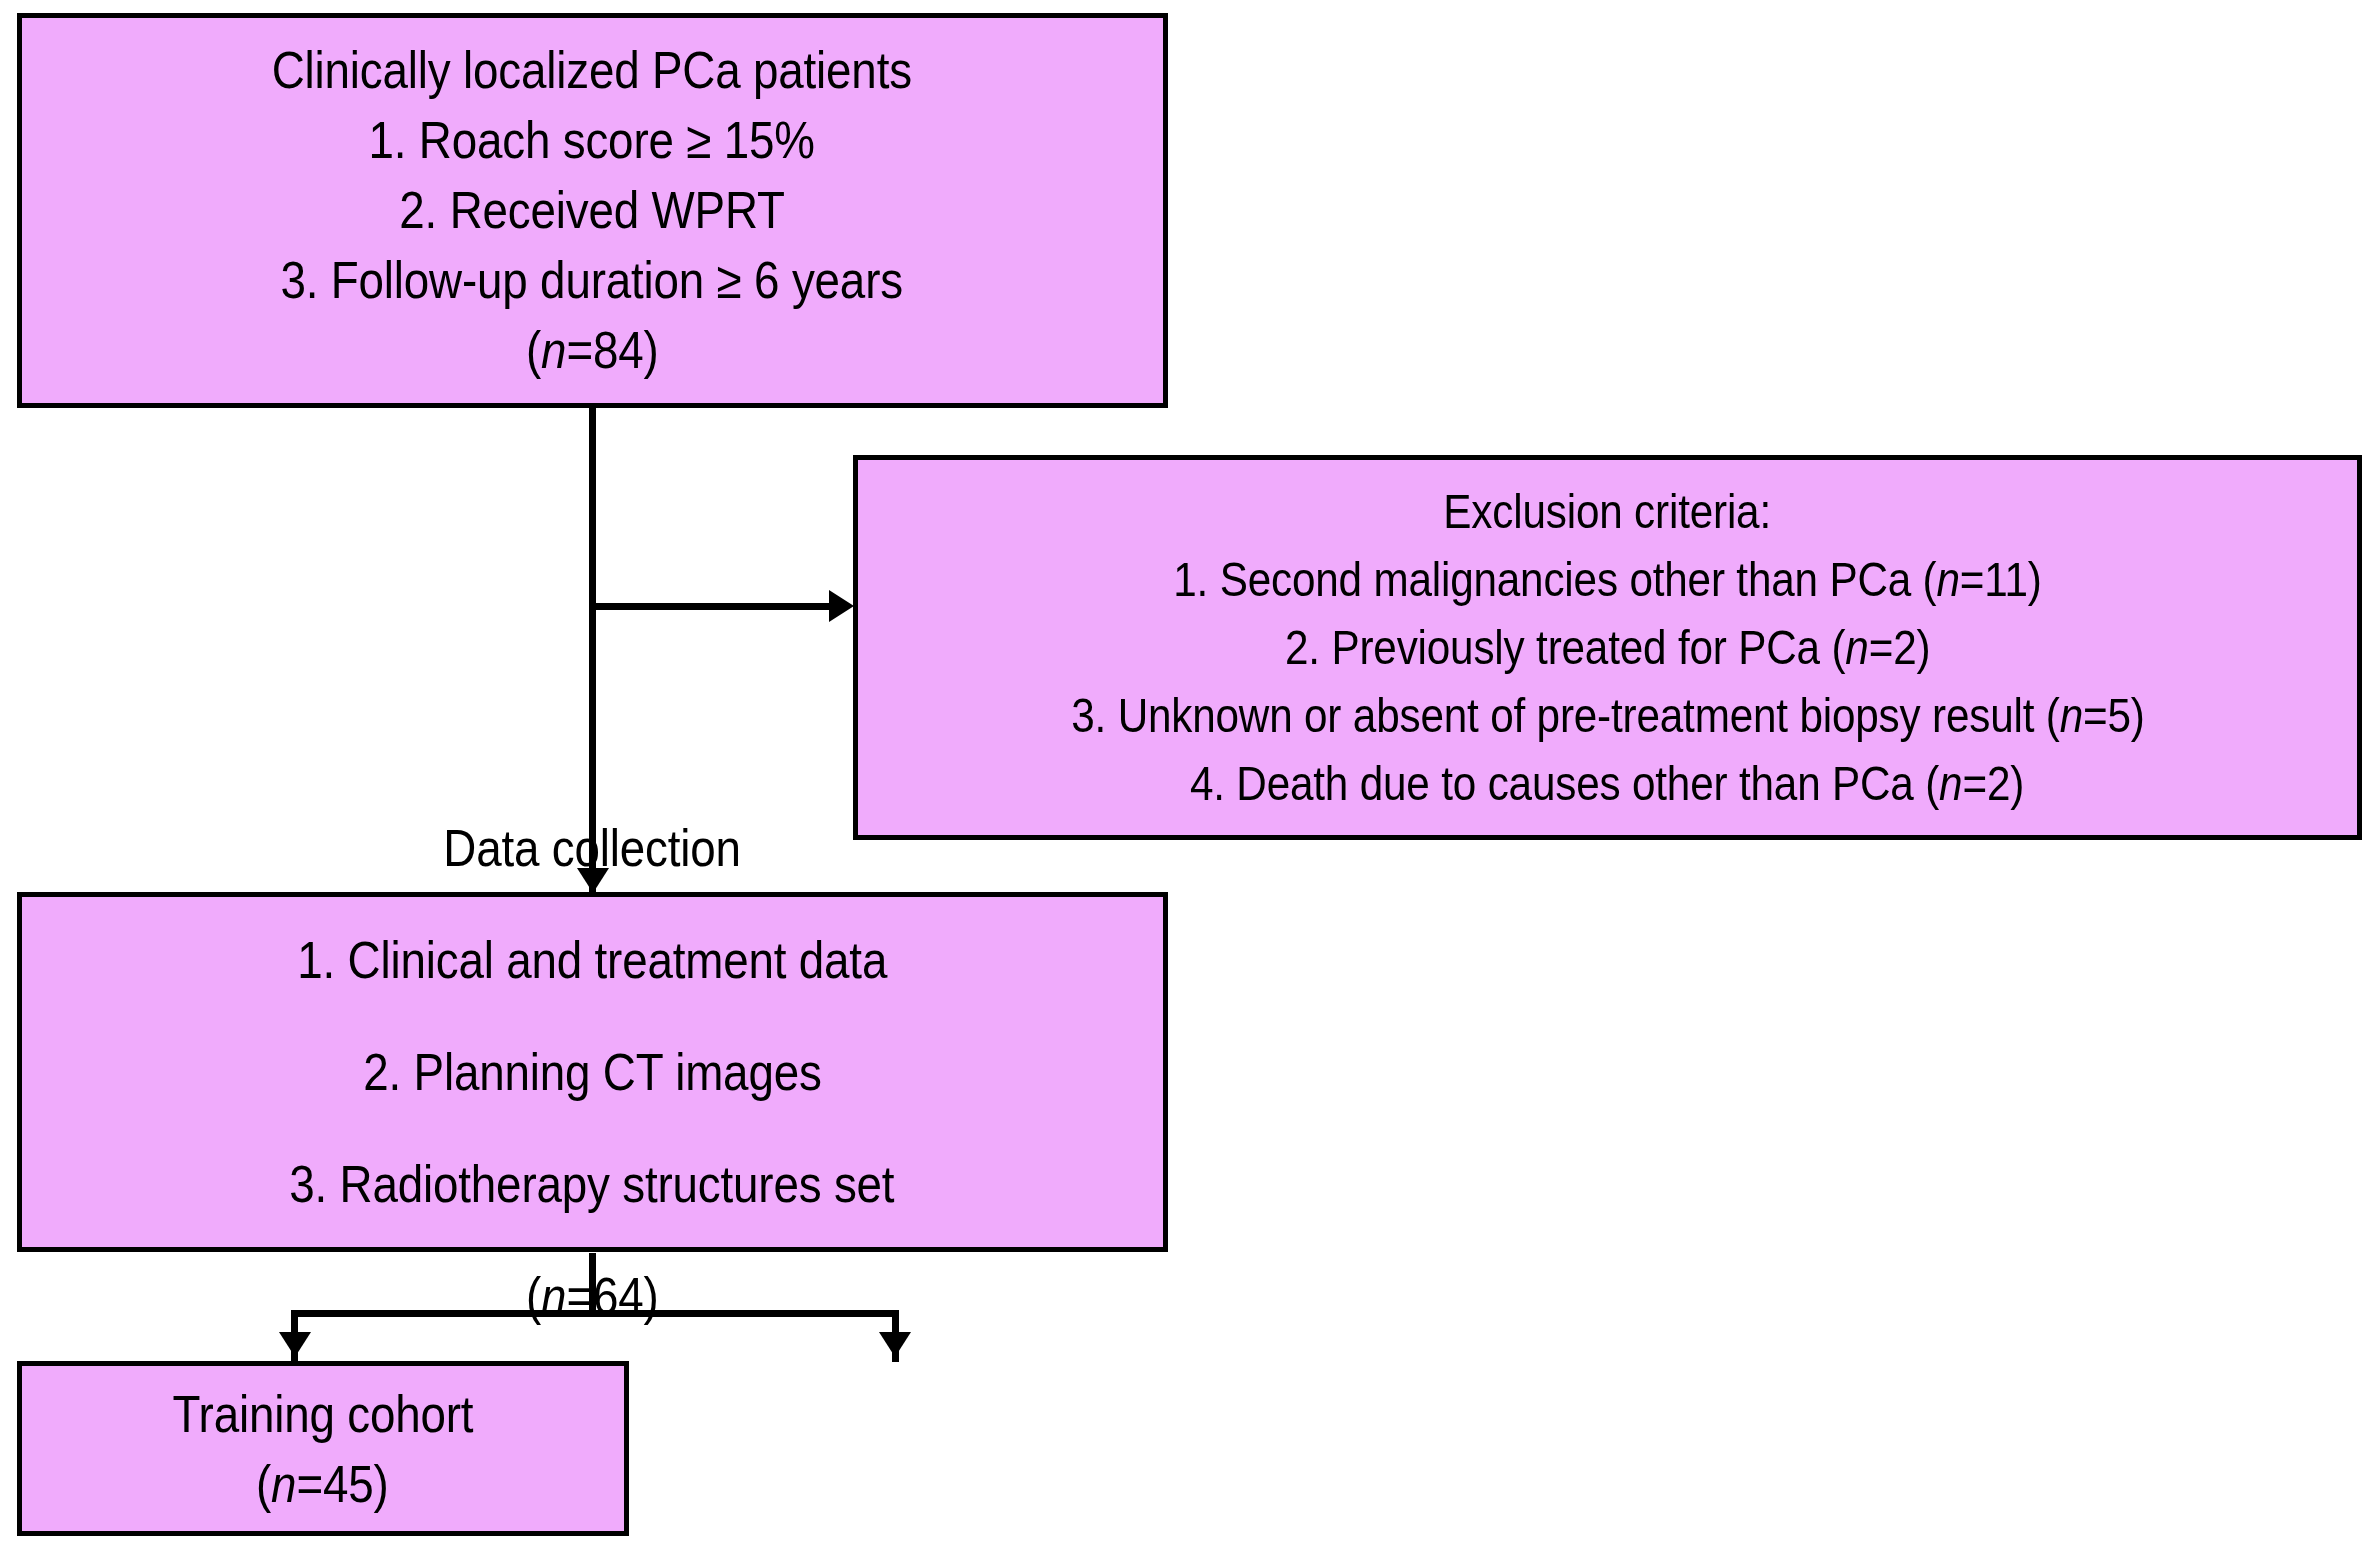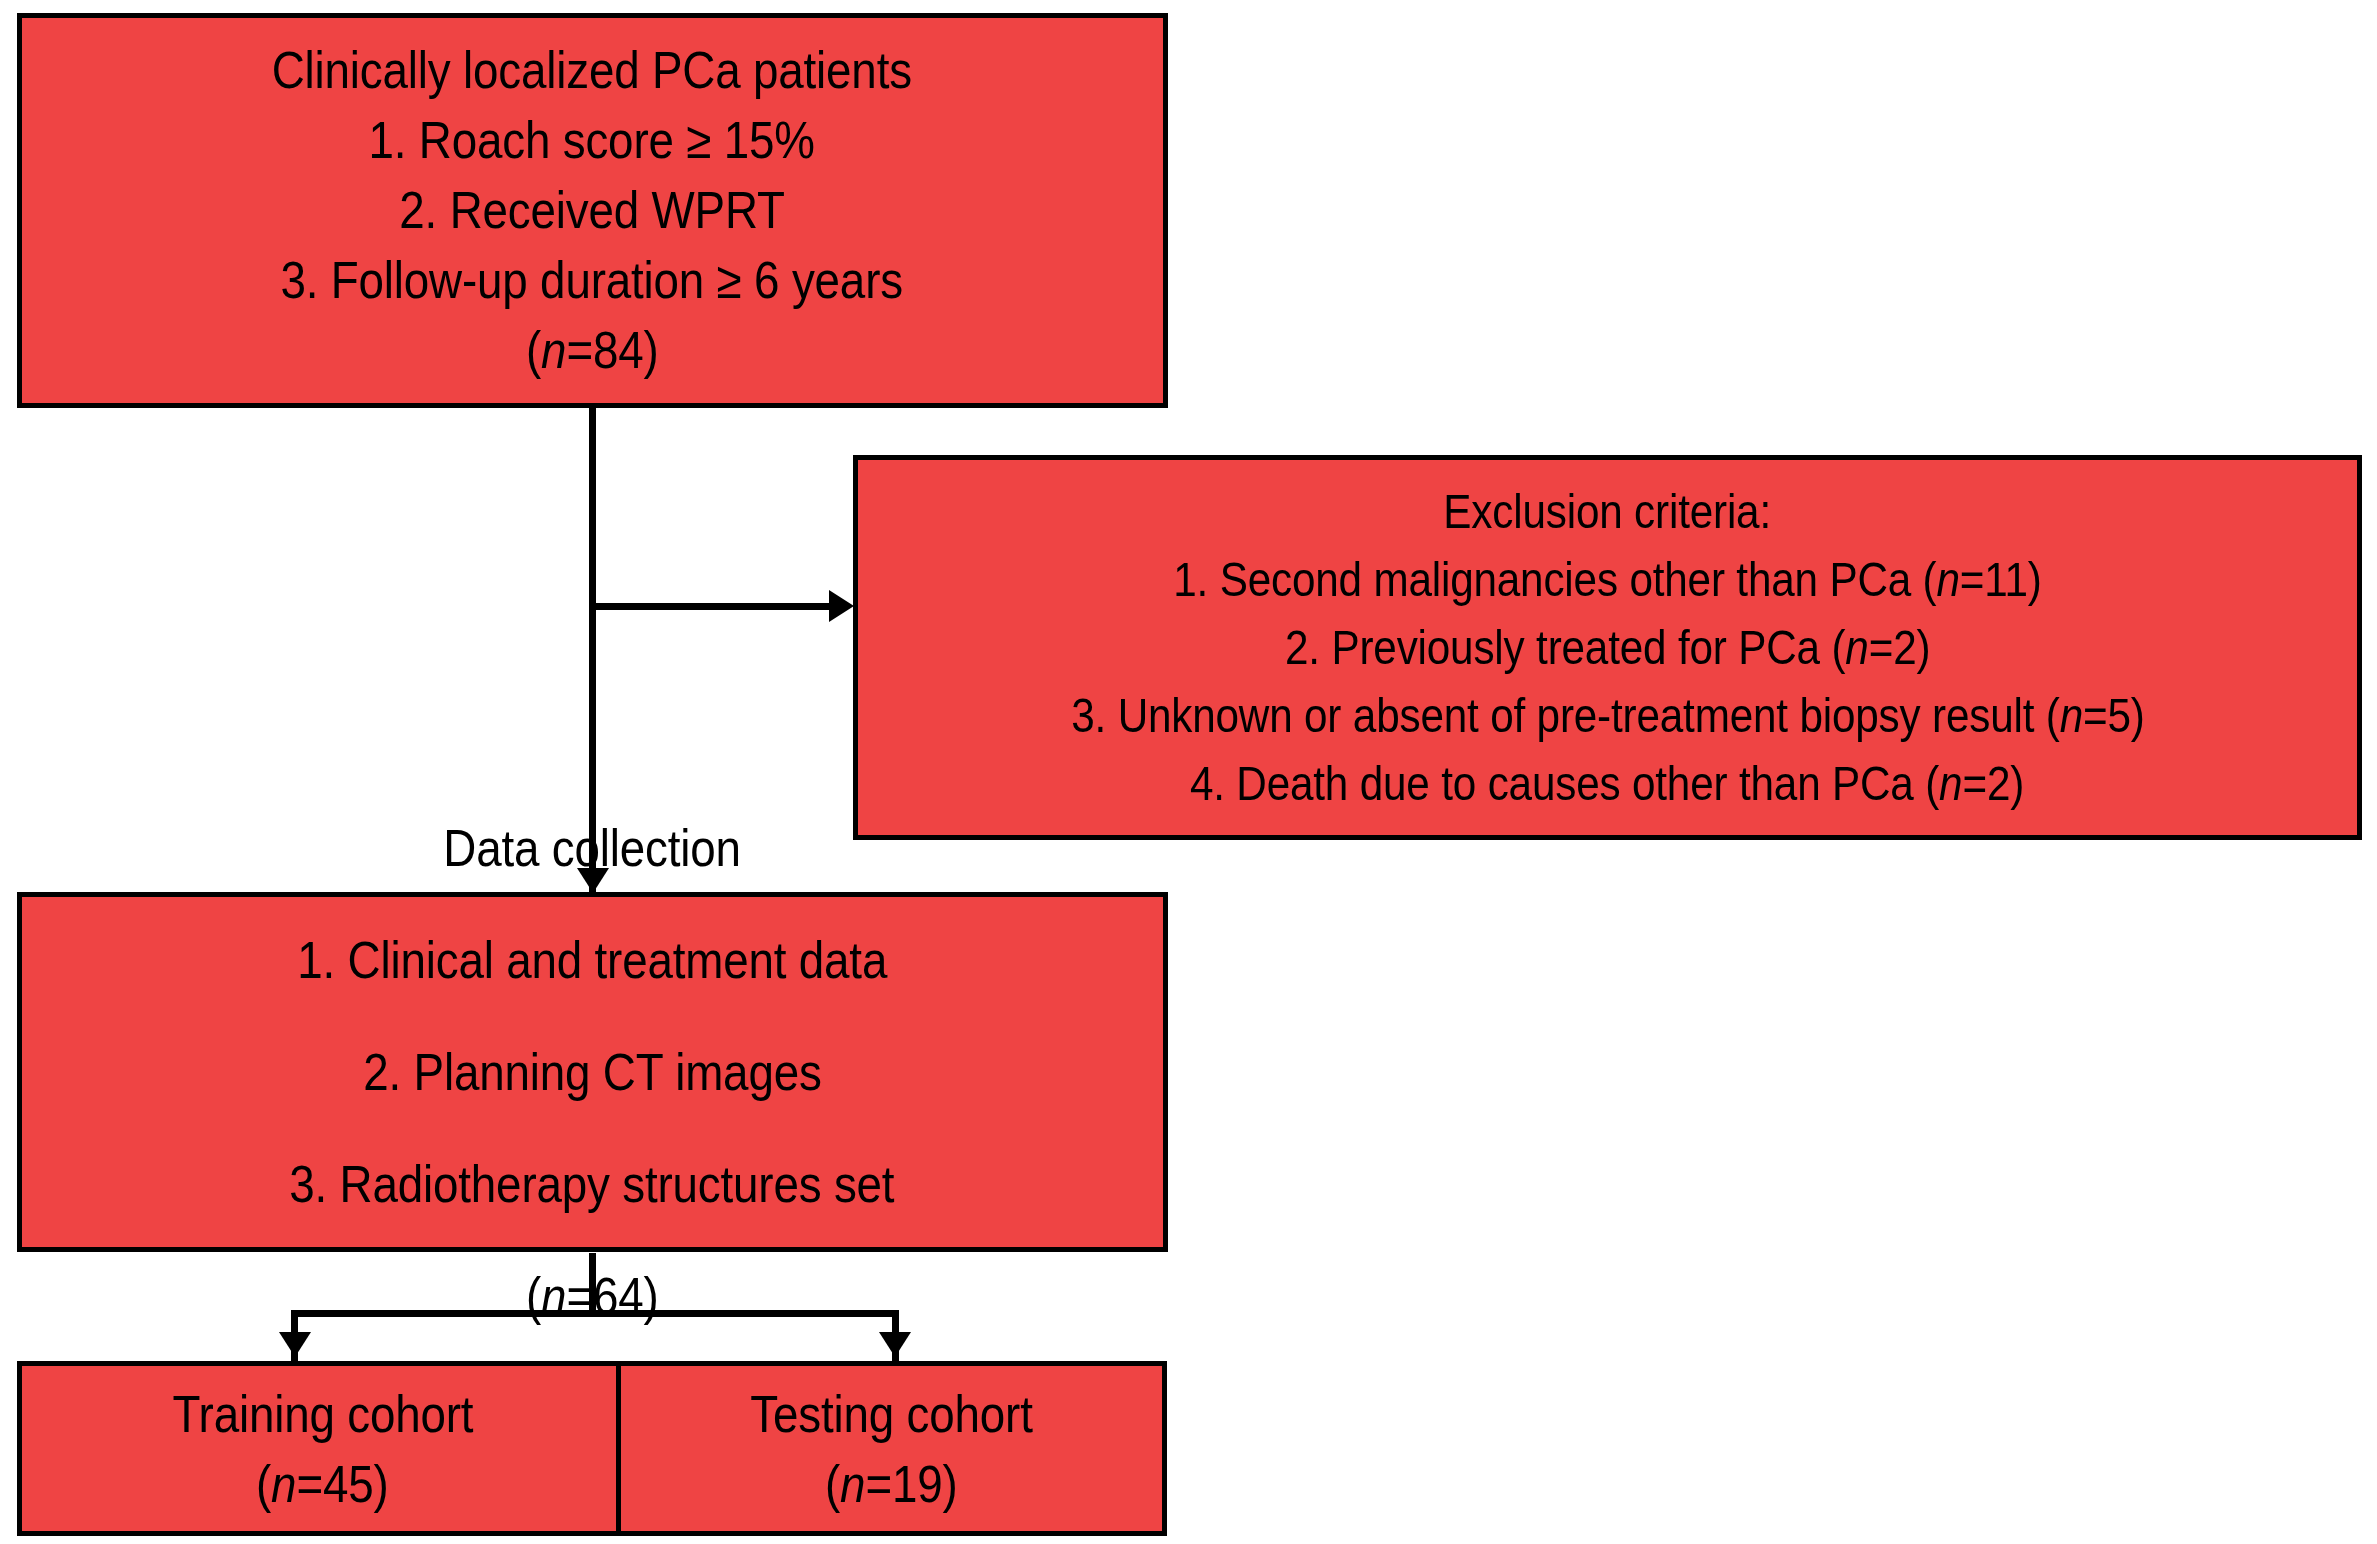--- a/index.html
+++ b/index.html
@@ -13,21 +13,21 @@
     height: 1544px;
     background: #ffffff;
     font-family: "Liberation Sans", sans-serif;
     color: #000000;
     overflow: hidden;
   }
   .node {
     position: absolute;
     box-sizing: border-box;
     border: 5.8px solid #000000;
-    background: #ef4444;
+    background: #f0abfc;
     display: flex;
     flex-direction: column;
     align-items: center;
     justify-content: center;
   }
   .txt {
     font-size: 52px;
     line-height: 70px;
     white-space: nowrap;
     letter-spacing: -0.2px;
@@ -113,24 +113,20 @@
     <span class="txt">2.   Planning CT images</span>
     <span class="txt">3.   Radiotherapy structures set</span>
     <span class="txt"><span>(</span><span class="it">n</span><span>=64)</span></span>
   </div>
 
   <div class="node" id="box-training">
     <span class="txt">Training cohort</span>
     <span class="txt"><span>(</span><span class="it">n</span><span>=45)</span></span>
   </div>
 
-  <div class="node" id="box-testing">
-    <span class="txt">Testing cohort</span>
-    <span class="txt"><span>(</span><span class="it">n</span><span>=19)</span></span>
-  </div>
 
   <div class="conn-v" id="conn-main-v"></div>
   <div class="arrow-down" id="conn-main-arrow"></div>
 
   <div class="conn-h" id="conn-excl-h"></div>
   <div class="arrow-right" id="conn-excl-arrow"></div>
 
   <div class="conn-v" id="conn-split-stem"></div>
   <div class="conn-h" id="conn-split-bar"></div>
   <div class="conn-v" id="conn-split-left"></div>

